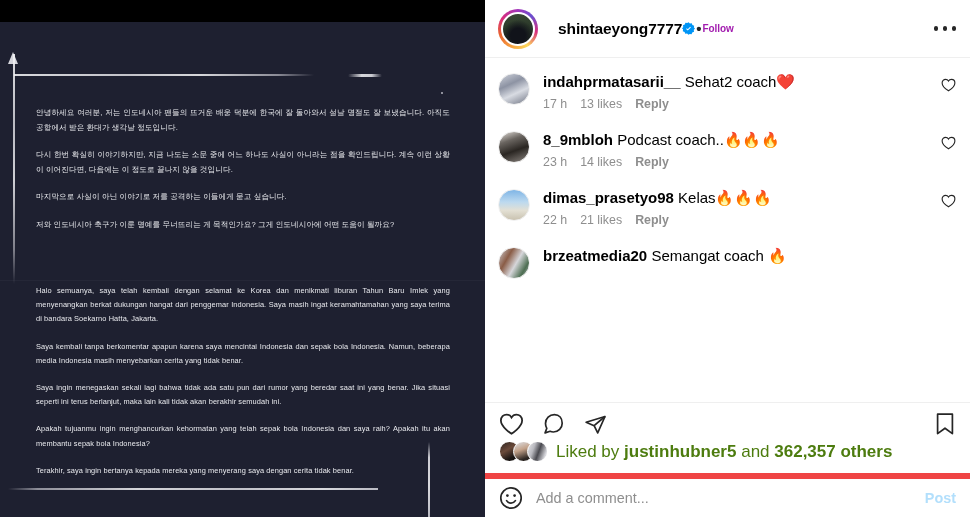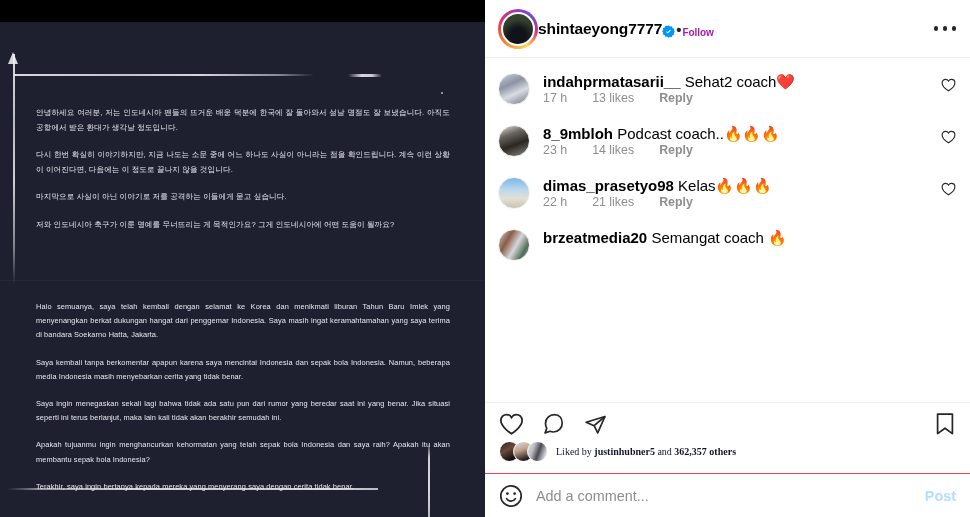--- a/index.html
+++ b/index.html
@@ -43,21 +43,21 @@
   .stroke-v-right { left: 428px; top: 420px; width: 2px;   height: 86px;
      background: linear-gradient(180deg,rgba(200,200,210,0) 0%,#e4e4e9 18%,#f2f2f5 50%,#dadae0 78%,#b6b6c0 100%); }
   .arrow-tip-left {
     position: absolute; left: 8px; top: 30px;
     width: 0; height: 0;
     border-left: 5px solid transparent; border-right: 5px solid transparent;
     border-bottom: 12px solid #e9e9ee; opacity: .9;
   }
   .media-text { position: absolute; left: 36px; width: 414px; }
   .ko-block { top: 84px; }
-  .id-block { top: 278px; }
+  .id-block { top: 262px; }
   .media-p {
     color: #e9eaee;
     font-size: 7.4px;
     line-height: 14.2px;
     text-align: justify;
     margin-bottom: 13px;
     letter-spacing: .1px;
   }
   .ko-block .media-p { font-size: 7.6px; line-height: 14.6px; }
   .divider-faint {
@@ -88,21 +88,21 @@
     background: conic-gradient(from 150deg,#fdd85b,#f7a140,#e8632f,#d82e7c,#a634b8,#6a4fcf,#d82e7c,#fdd85b);
     display: flex; align-items: center; justify-content: center;
   }
   .avatar-inner {
     width: 34px; height: 34px; border-radius: 50%;
     border: 2px solid #fff;
     background:
       radial-gradient(circle at 50% 72%, #11131a 0 28%, rgba(17,19,26,0) 60%),
       linear-gradient(170deg,#3b4a36 0%,#2c3a2a 45%,#1c2420 100%);
   }
-  .username-wrap { display: flex; align-items: flex-end; margin-left: 0; }
+  .username-wrap { display: flex; align-items: center; margin-left: 20px; }
   .username {
     font-size: 15.5px; font-weight: bold; color: #000; letter-spacing: -.1px;
   }
   .verified-badge { width: 13px; height: 13px; flex: none; display: block; }
   .dot-sep { color: #262626; font-size: 15px; font-weight: bold; margin: 0 1px; }
   .follow-link {
     color: #a21caf; font-size: 10px; font-weight: bold; letter-spacing: -.1px;
   }
   .more-dots { margin-left: auto; display: flex; gap: 4.5px; align-items: center; }
   .more-dots i { width: 4.5px; height: 4.5px; border-radius: 50%; background: #262626; display: block; }
@@ -119,21 +119,21 @@
     border: 1px solid #f0f0f0;
   }
   .av-1 { background: linear-gradient(155deg,#cfd3dc 0%,#8d93a3 35%,#d8dbe2 62%,#6f7483 100%); }
   .av-2 { background: linear-gradient(160deg,#e6e1dc 0%,#6a6560 30%,#2a2622 60%,#8c8681 100%); }
   .av-3 { background: linear-gradient(180deg,#7fb5e6 0%,#bcd9ef 40%,#e3e0d4 68%,#c9c2b0 100%); }
   .av-4 { background: linear-gradient(120deg,#cfcfd4 0%,#8a5c46 30%,#d6d6da 55%,#4d6e52 80%,#c2c2c8 100%); }
   .c-body { margin-left: 13px; flex: 1 1 auto; min-width: 0; }
   .c-line1 { font-size: 15px; color: #000; line-height: 19px; }
   .c-user { font-weight: bold; }
   .c-text { font-weight: normal; }
-  .c-meta { display: flex; gap: 25px; align-items: center; }
+  .c-meta { margin-top: 6px; display: flex; gap: 13px; align-items: center; }
   .c-meta span { font-size: 12.4px; color: #8e8e8e; }
   .c-meta .c-reply { font-weight: bold; }
   .c-heart { flex: none; margin-left: 8px; margin-top: 6px; }
   .cut-row { margin-bottom: 0; }
   .fade-mask {
     position: absolute; left: 0; right: 0; bottom: 0; height: 16px;
     background: linear-gradient(180deg, rgba(255,255,255,0) 0%, #ffffff 72%);
     pointer-events: none;
   }
 
@@ -152,28 +152,28 @@
   .likes-row { display: flex; align-items: center; }
   .liker-stack { display: flex; flex: none; margin-right: 8px; }
   .liker {
     width: 21px; height: 21px; border-radius: 50%;
     border: 1.6px solid #fff; margin-left: -7px;
   }
   .liker:first-child { margin-left: 0; }
   .lk-1 { background: linear-gradient(150deg,#2c2420 0%,#6b4a3a 40%,#1a1513 75%); }
   .lk-2 { background: linear-gradient(160deg,#dfe2e8 0%,#c2a189 40%,#2c2622 80%); }
   .lk-3 { background: linear-gradient(110deg,#e7e7ea 0%,#b9b9bf 30%,#4a4a50 55%,#d8d8dd 85%); }
-  .likes-text { font-size: 10px; color: #0f172a; line-height: 19px; font-family: Liberation Serif, serif; }
+  .likes-text { font-size: 17px; color: #4d7c0f; line-height: 19px; }
   .likes-text b { font-weight: bold; }
   .post-age { font-size: 12.4px; color: #8e8e8e; margin-top: 8px; display: block; }
 
   
   .add-comment {
     flex: none; height: 44px;
-    border-top: 1px solid #ef4444;
+    border-top: 6px solid #ef4444;
     margin-top: 11px;
     display: flex; align-items: center;
     padding: 0 14px;
   }
   .emoji-btn { flex: none; margin-right: 13px; display: block; }
   .comment-input {
     flex: 1 1 auto; border: none; outline: none;
     font-family: "Liberation Sans", sans-serif;
     font-size: 14.4px; color: #262626; background: transparent;
   }

